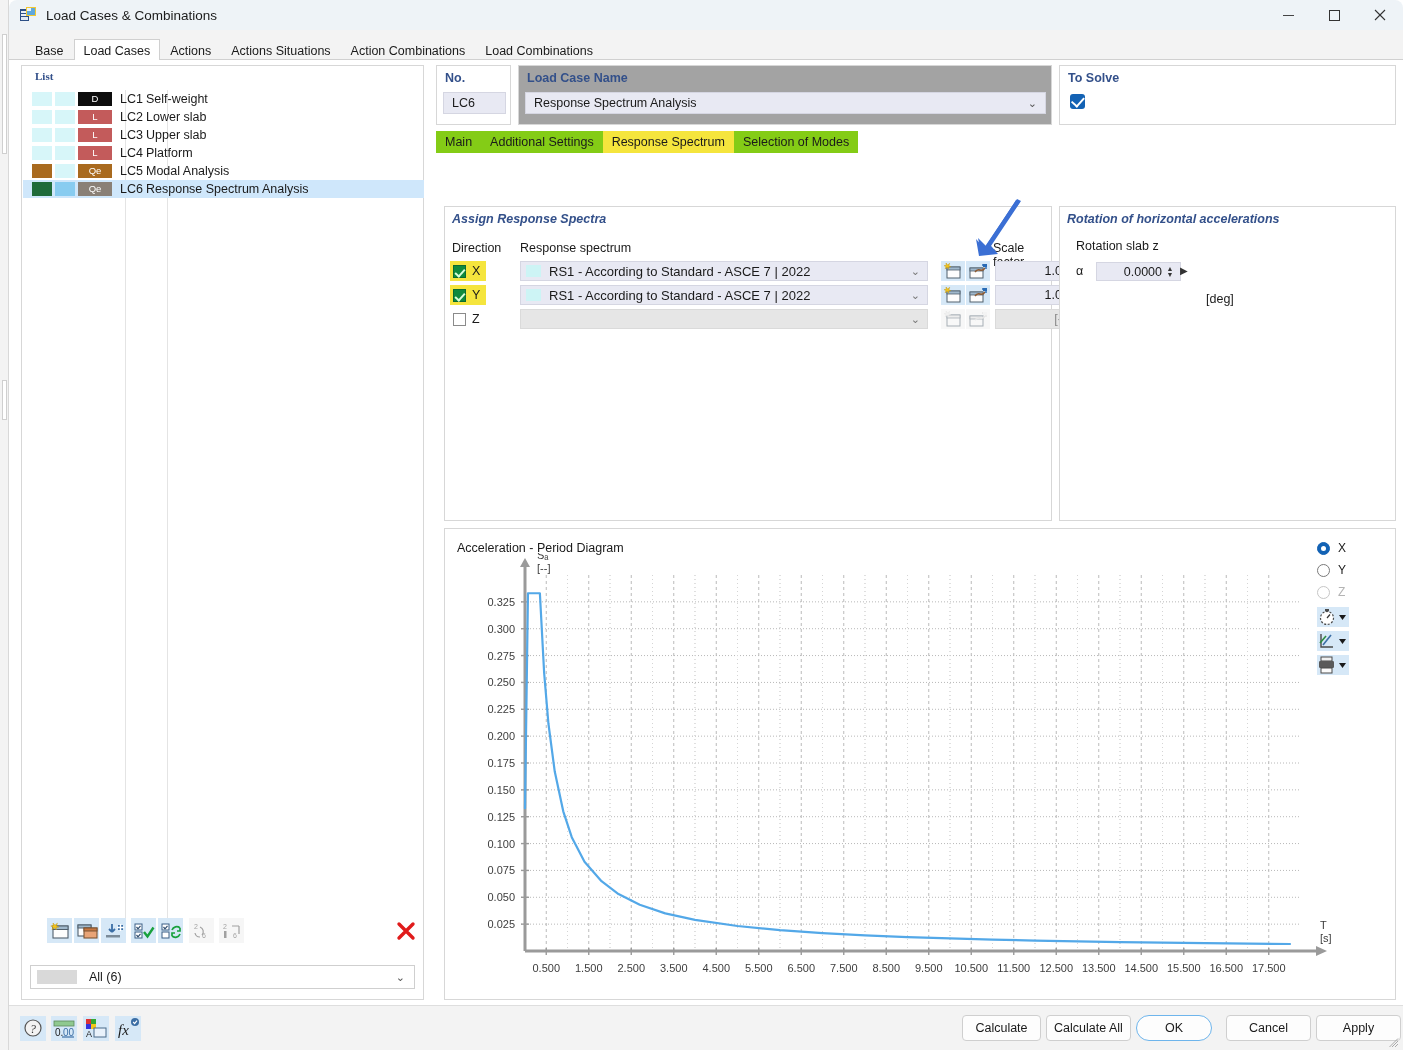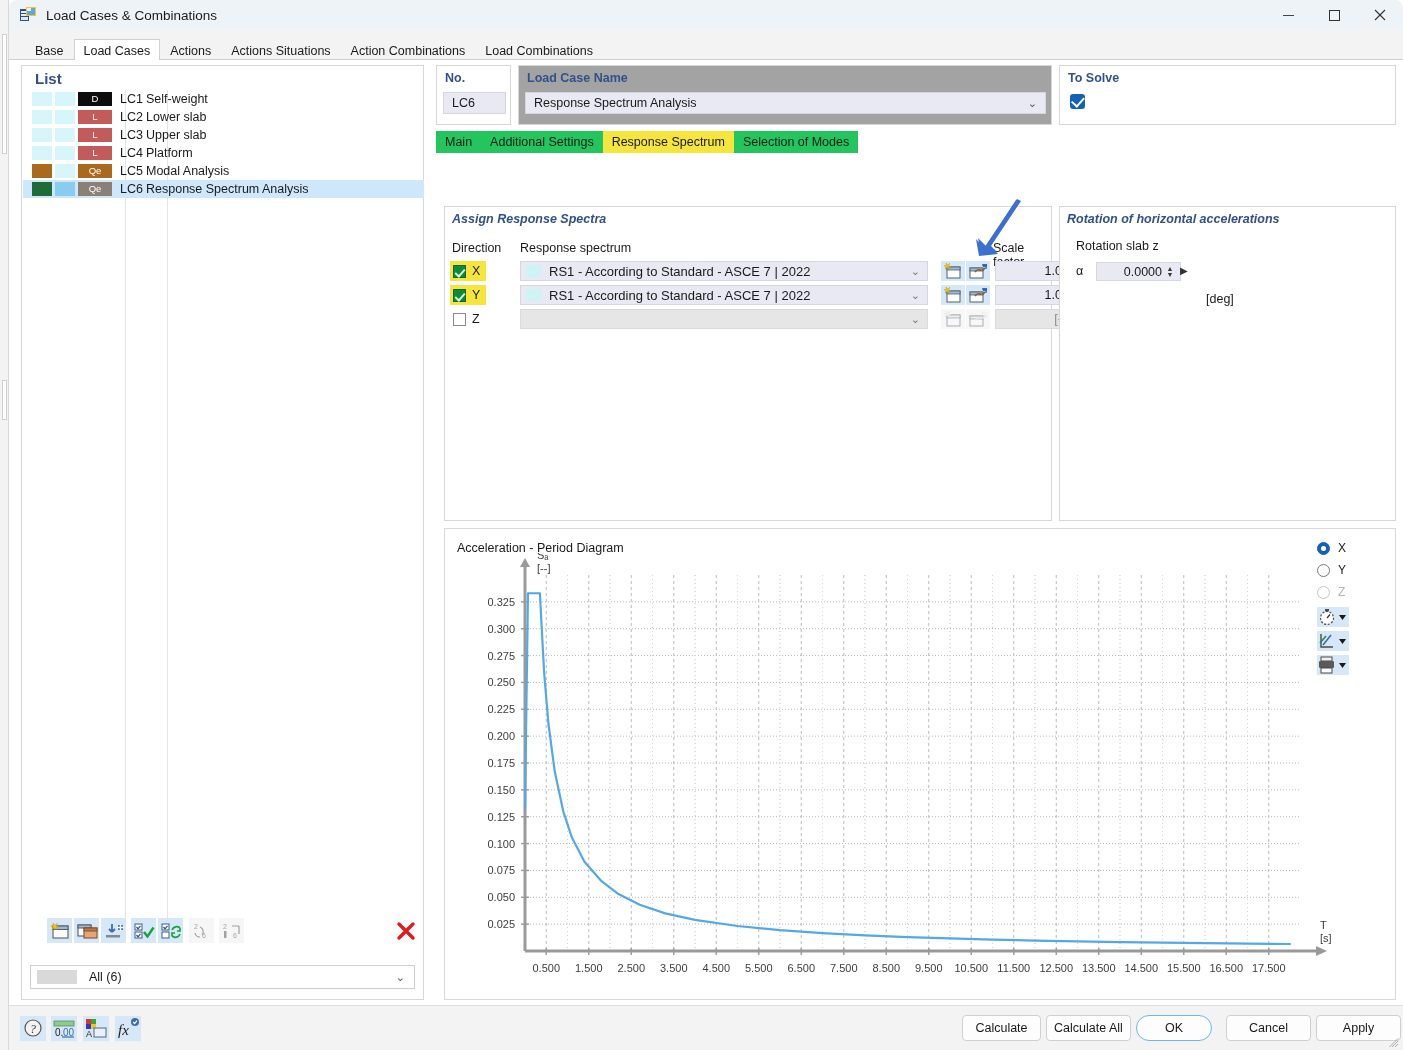--- a/index.html
+++ b/index.html
@@ -35,21 +35,21 @@
        line-height:15px; cursor:default; }
   .ttab.active { background:#ffffff; border-color:#d0d0d0; border-bottom:1px solid #fff; position:relative; top:1px; }
 
   
   .body-area { position:absolute; left:9px; top:60px; width:1394px; height:945px; background:#ffffff; }
 
   
   .leftpanel { position:absolute; left:12px; top:5px; width:403px; height:935px;
       background:#fff; border:1px solid #d7d7d7; }
   .list-hdr { position:absolute; left:0; top:0; width:100%; height:22px; padding-left:13px; padding-top:4px;
-      font-weight:bold; color:#33508a; font-size:15px; }
+      font-weight:bold; color:#33508a; font-size:11px;font-family:Liberation Serif, serif; }
   .list-body { position:absolute; left:1px; top:24px; width:401px; height:845px; }
   .lc-row { position:relative; height:18px; display:flex; align-items:center; }
   .lc-row.sel { background:#cfe7fb; }
   .sw { width:20px; height:14px; margin-left:9px; }
   .sw2 { width:20px; height:14px; margin-left:3px; }
   .tagbox { width:34px; height:14px; margin-left:3px; color:#fff; font-size:9.5px; text-align:center; line-height:14px; }
   .lcid { margin-left:8px; width:24px; font-size:12.5px; }
   .lcname { margin-left:2px; font-size:12.5px; }
   .vdiv { position:absolute; left:103px; top:24px; width:1px; height:845px; background:#e4e4e4; }
   .vdiv2 { position:absolute; left:145px; top:24px; width:1px; height:845px; background:#e4e4e4; }
@@ -76,21 +76,21 @@
       display:flex; align-items:center; padding-left:8px; }
   .combo-input .chev { margin-left:auto; margin-right:8px; color:#555; font-size:11px; }
   .cb-blue { position:absolute; left:10px; top:28px; width:15px; height:15px; background:#1362b4; border-radius:3px;
      display:flex; align-items:center; justify-content:center; }
   .cb-blue:after { content:""; width:6px; height:10px; border:solid #fff; border-width:0 2px 2px 0; transform:rotate(42deg) translate(-1px,-1px); }
 
   
   .innertabs { position:absolute; left:427px; top:73px; width:960px; height:20px; display:flex; align-items:flex-end;}
   .itab { padding:3px 8px 3px 8px; font-size:12.5px; border:1px solid transparent; border-bottom:none; line-height:15px;}
   .itab.yel { background:#f5e53d; }
-  .itab.plainbg { background:#22c55e; }
+  .itab.plainbg { background:#84cc16; }
 
   
   .assign-panel { position:absolute; left:435px; top:146px; width:608px; height:315px; background:#fff; border:1px solid #d7d7d7; }
   .panel-title { position:absolute; left:7px; top:5px; font-weight:bold; color:#33508a; font-size:12.5px;font-style:italic; }
   .col-hdr { position:absolute; top:34px; font-size:12.5px; color:#1a1a1a; }
   .spec-row { position:absolute; left:5px; height:20px; }
   .dir-cell { position:absolute; left:0; top:0; width:36px; height:20px; display:flex; align-items:center; }
   .dir-cell.hl { background:#f5e53d; }
   .chk-g { width:13px; height:13px; background:#0f8a3d; border:1px solid #0b6b2f; margin-left:3px; position:relative; }
   .chk-g:after { content:""; position:absolute; left:3px; top:1px; width:4px; height:8px; border:solid #d9ffd9; border-width:0 2px 2px 0; transform:rotate(42deg); }

